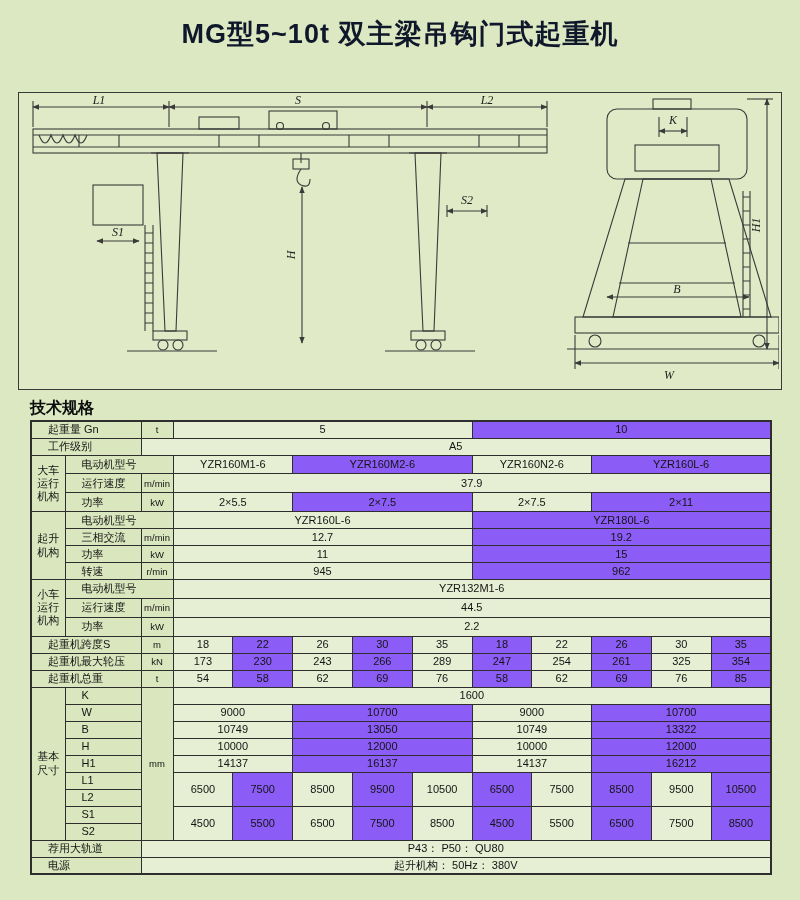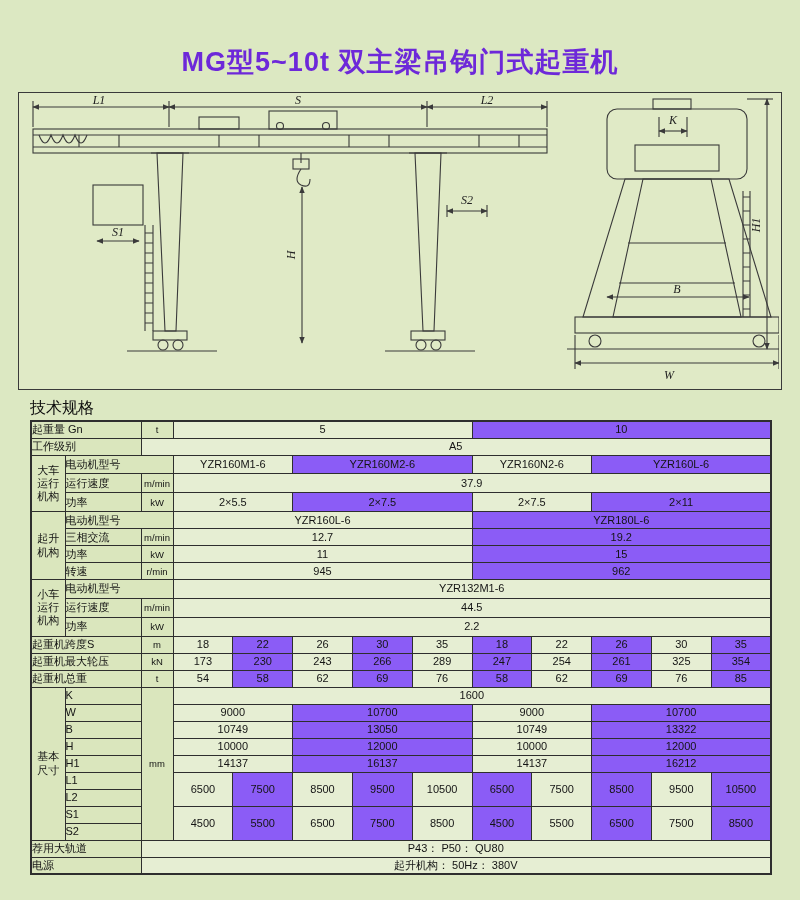--- a/index.html
+++ b/index.html
@@ -5,36 +5,36 @@
   * { margin:0; padding:0; box-sizing:border-box; }
   body {
     width:800px; height:900px;
     background:#dce8c2;
     font-family:"Liberation Sans","DejaVu Sans",sans-serif;
     position:relative;
     overflow:hidden;
     color:#141414;
   }
   .page-title {
-    padding-top:44px;
+    padding-top:16px;
     text-align:center;
     font-size:27px;
     font-weight:bold;
-    color:#6d28d9;
+    color:#0f172a;
     letter-spacing:1px;
   }
   .drawing-box {
     position:absolute; left:18px; top:92px;
     width:764px; height:298px;
     border:1.5px solid #3a3a3a;
     background:#e0eac6;
   }
   .section-heading {
     position:absolute; left:30px; top:398px;
-    font-size:16px; font-weight:normal; color:#0c0c0c;
+    font-size:16px; font-weight:bold; color:#0c0c0c;
   }
   table.spec-table {
     position:absolute; left:30px; top:420px;
     width:740px;
     border-collapse:collapse;
     table-layout:fixed;
     font-size:11px;
     border:2px solid #2e2e2e;
   }
   .spec-table td {
@@ -50,21 +50,21 @@
   }
   .spec-table td.grp {
     white-space:normal;
     word-break:break-all;
     line-height:1.2;
     padding:8px 4px;
     background:#dae6bd;
   }
   .spec-table td.lbl {
     text-align:left;
-    padding-left:0;
+    padding-left:16px;
     background:#dae6bd;
   }
   .spec-table td.unit {
     font-size:9.5px;
     padding:0 1px;
     background:#dae6bd;
   }
   .spec-table td.val.a { background:#e6eed3; }
   .spec-table td.val.b { background:#8b5cf6; }
   svg text { font-family:"Liberation Serif","DejaVu Serif",serif; font-style:italic; }

